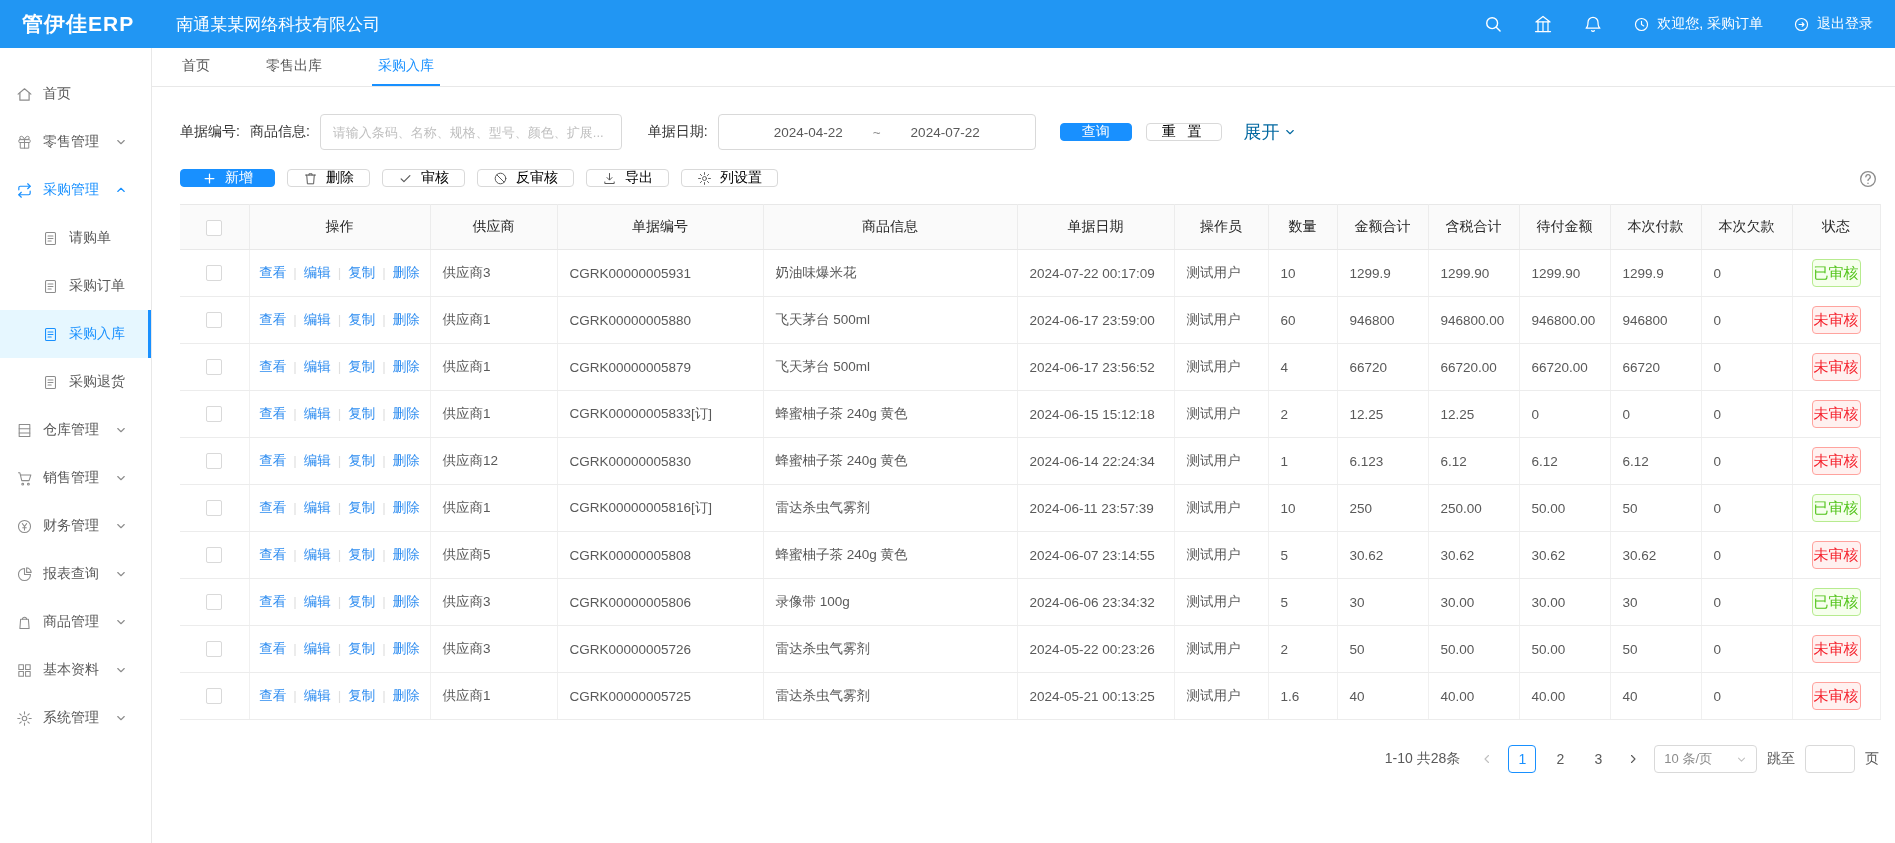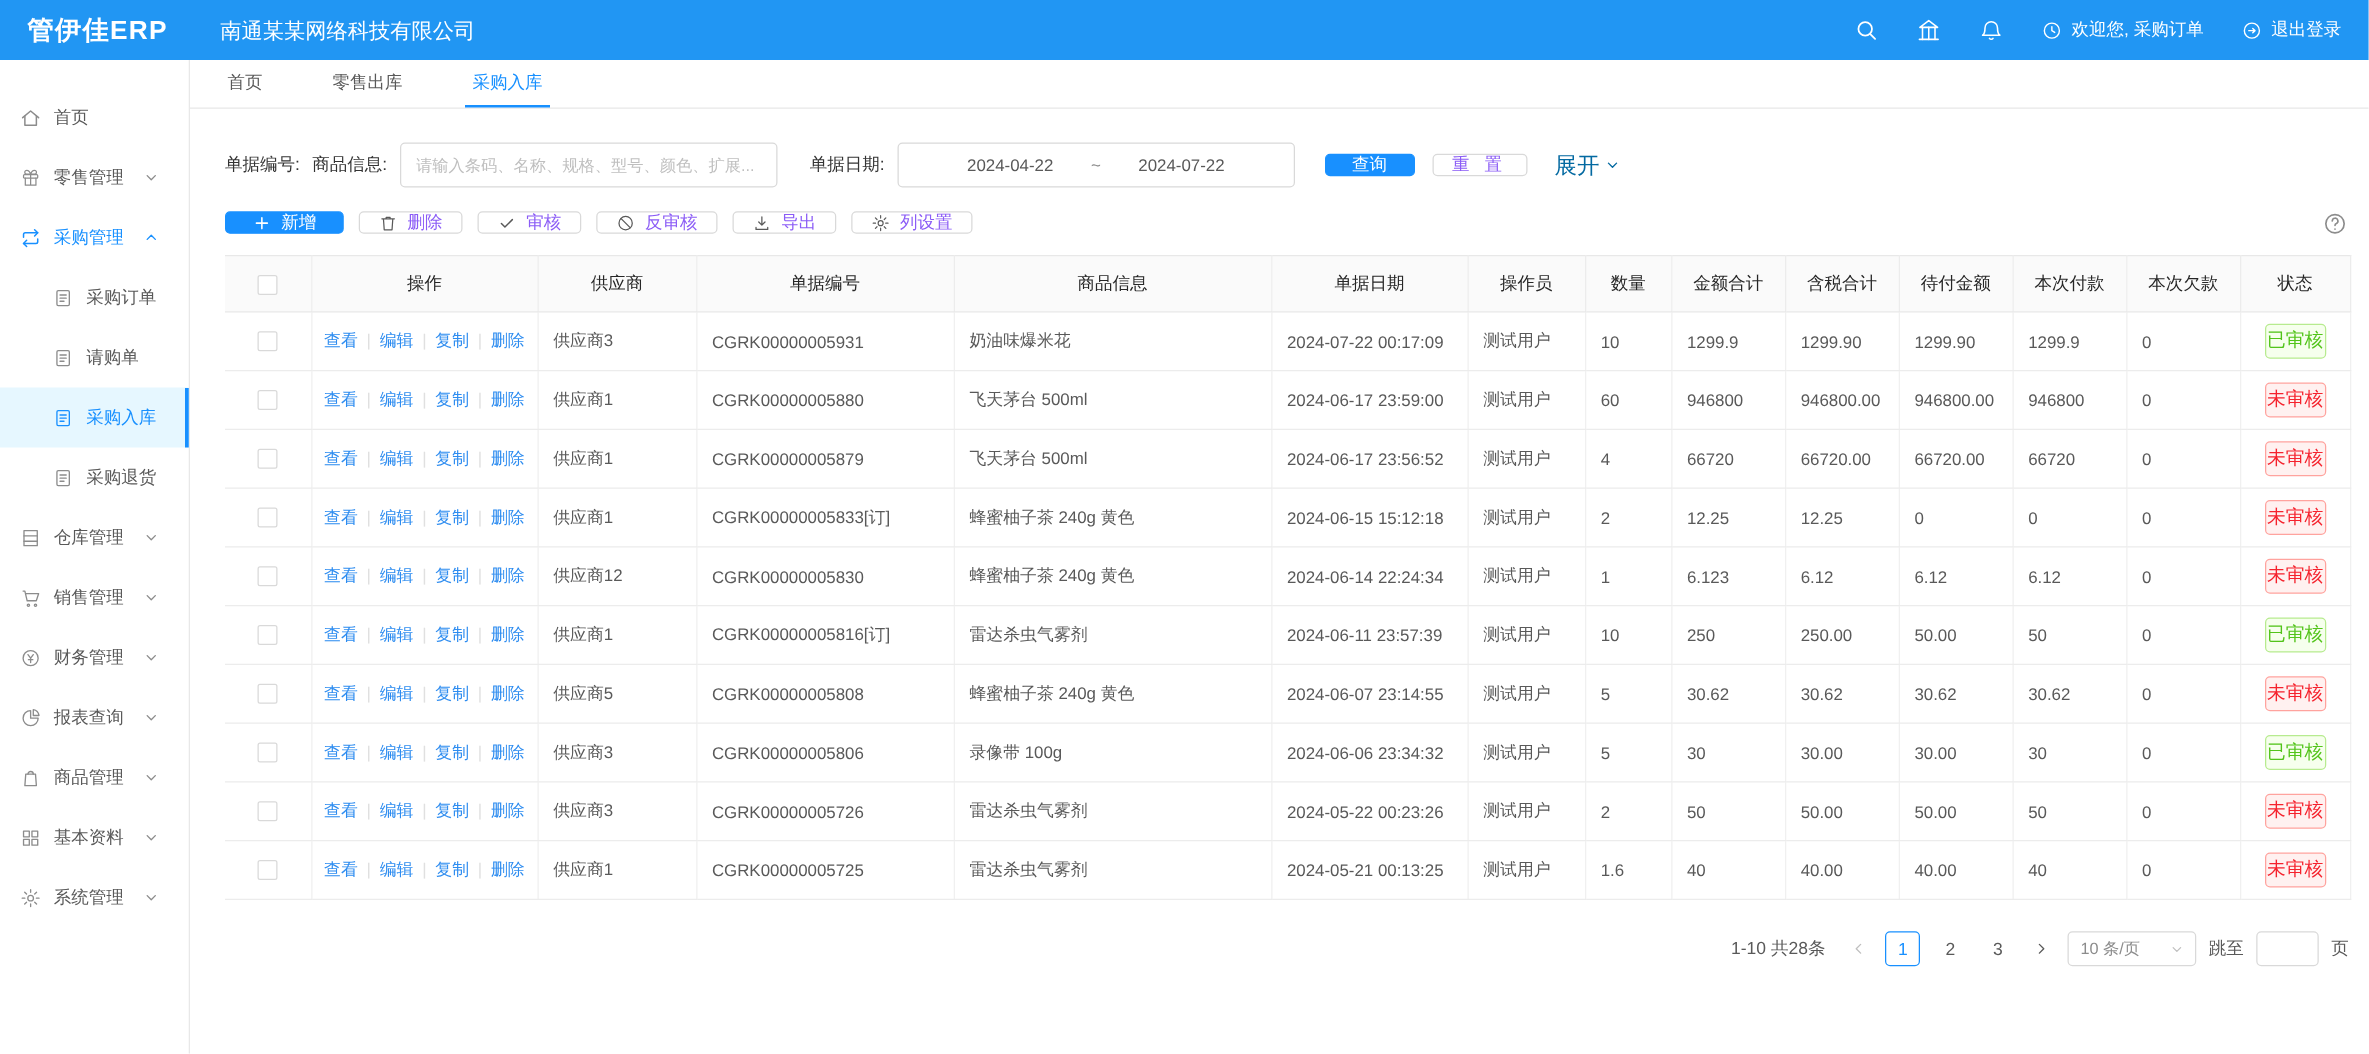--- a/index.html
+++ b/index.html
@@ -45,21 +45,21 @@
     color:#595959; outline:none; font-family:inherit; }
   .f-input::placeholder { color:#bfbfbf; }
   #order-no-input { width:272px; margin-right:26px; }
   #product-input { width:302px; margin-right:26px; }
   .date-box { width:318px; height:36px; border:1px solid #d9d9d9; border-radius:4px; display:flex;
     align-items:center; justify-content:center; gap:30px; font-size:13.5px; color:#595959; margin-right:24px; cursor:pointer; }
   .date-sep { color:#8c8c8c; }
   .btn { height:18px; border-radius:4px; font-size:14px; cursor:pointer; font-family:inherit;
     display:inline-flex; align-items:center; justify-content:center; }
   .btn-primary { background:#1890ff; border:1px solid #1890ff; color:#fff; padding:0 21px; }
-  .btn-default { background:#fff; border:1px solid #d9d9d9; color:#8b5cf6; padding:0 15px; }
+  .btn-default { background:#fff; border:1px solid #d9d9d9; color:#000000; padding:0 15px; }
   #search-btn { margin-right:14px; }
   #reset-btn { margin-right:22px; letter-spacing:4px; }
   .expand-link { color:#0369a1; font-size:18px; display:inline-flex; align-items:center; gap:4px; cursor:pointer; }
   .expand-link .icon { width:12px; height:12px; }
 
   
   .toolbar { margin-top:17px; display:flex; align-items:center; gap:12px; }
   .tb-btn { gap:8px; }
   .tb-btn .icon { width:15px; height:15px; color:#595959; }
   .tb-btn.btn-primary .icon { color:#fff; }
@@ -176,30 +176,30 @@
             </svg>
           </span>
         </div>
         <div class="side-item sub">
           <span class="icon">
             <svg viewBox="0 0 24 24" width="100%" height="100%" fill="none" stroke="currentColor" stroke-width="1.5" stroke-linecap="round" stroke-linejoin="round">
               <rect x="5" y="3.5" width="14" height="17" rx="1.5"></rect>
               <path d="M8.5 8.5h7M8.5 12h7M8.5 15.5h4.5"></path>
             </svg>
           </span>
-          <span class="label">采购订单</span>
+          <span class="label">请购单</span>
         </div>
         <div class="side-item sub">
           <span class="icon">
             <svg viewBox="0 0 24 24" width="100%" height="100%" fill="none" stroke="currentColor" stroke-width="1.5" stroke-linecap="round" stroke-linejoin="round">
               <rect x="5" y="3.5" width="14" height="17" rx="1.5"></rect>
               <path d="M8.5 8.5h7M8.5 12h7M8.5 15.5h4.5"></path>
             </svg>
           </span>
-          <span class="label">请购单</span>
+          <span class="label">采购订单</span>
         </div>
         <div class="side-item sub selected">
           <span class="icon">
             <svg viewBox="0 0 24 24" width="100%" height="100%" fill="none" stroke="currentColor" stroke-width="1.5" stroke-linecap="round" stroke-linejoin="round">
               <rect x="5" y="3.5" width="14" height="17" rx="1.5"></rect>
               <path d="M8.5 8.5h7M8.5 12h7M8.5 15.5h4.5"></path>
             </svg>
           </span>
           <span class="label">采购入库</span>
         </div>

